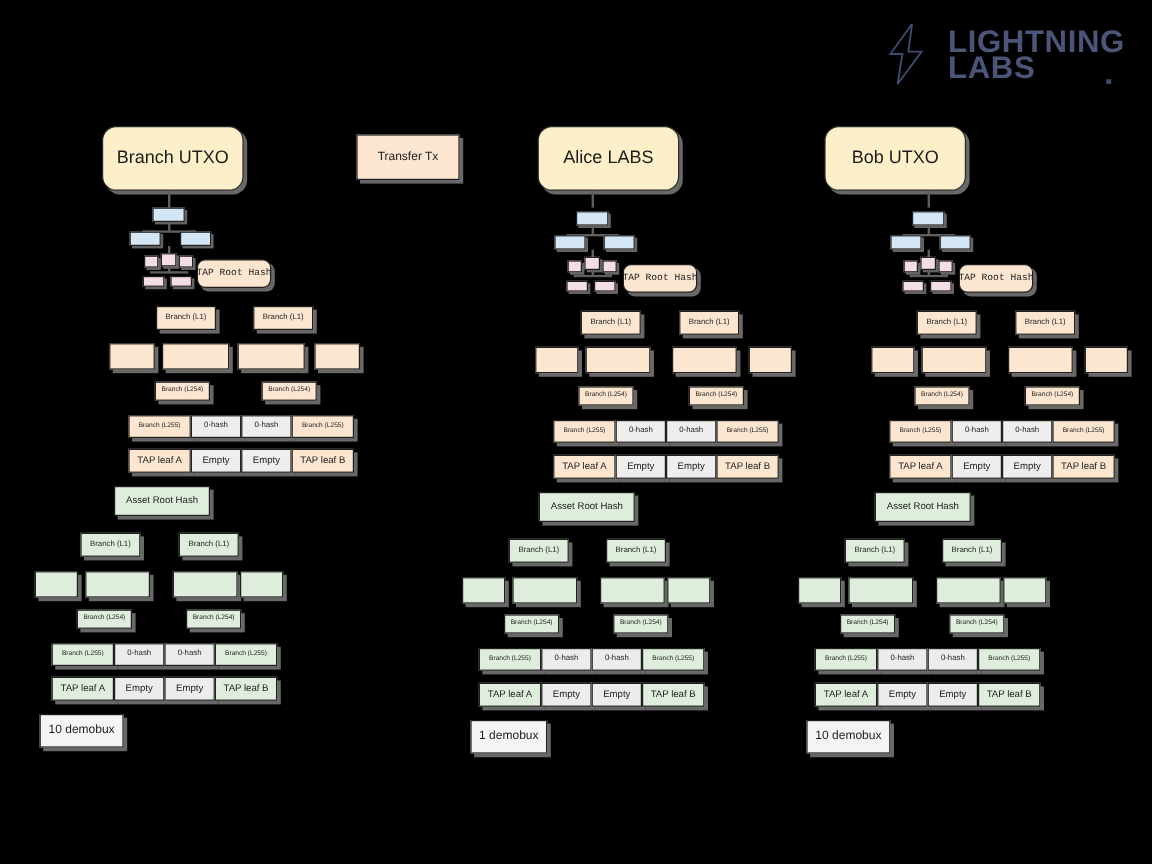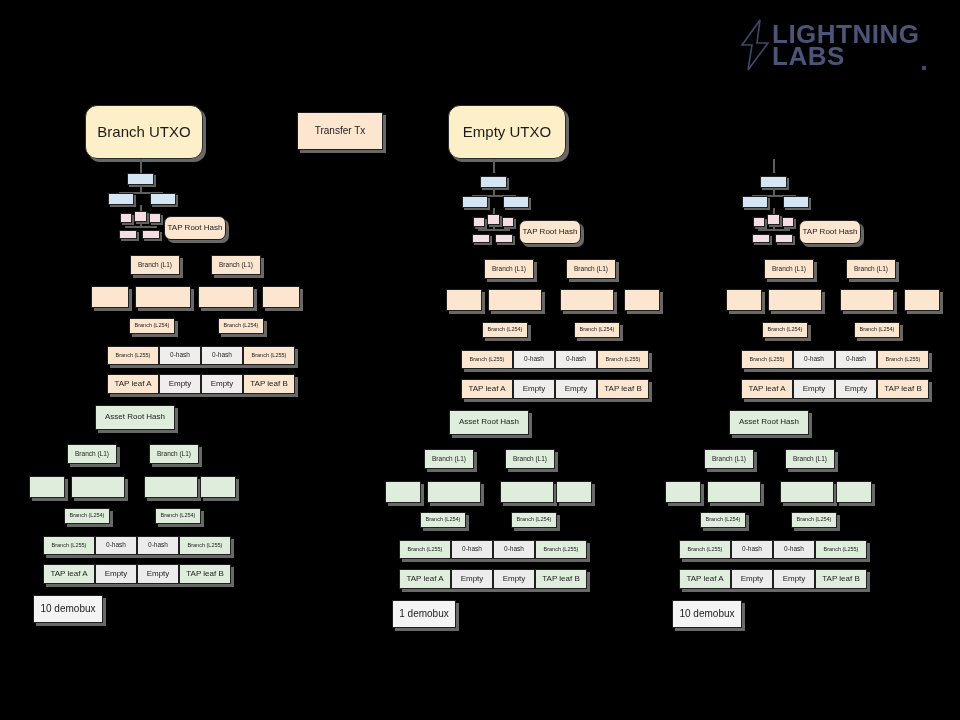--- a/index.html
+++ b/index.html
@@ -15,21 +15,21 @@
     position: relative;
     width: 960px; height: 720px;
     background: #000000;
   }
 
   
   #logo {
     position: absolute;
     left: 738px; top: 14px;
     width: 190px; height: 62px;
-    display: flex; align-items: center; gap: 0;
+    display: flex; align-items: center; gap: 18px;
   }
   #logo .bolt { width: 34px; height: 52px; flex: 0 0 34px; }
   #logo .wordmark {
     display: flex; flex-direction: column;
     line-height: 0.86;
     color: #4a5578;
     font-family: "Liberation Sans", sans-serif;
     font-weight: bold;
     font-size: 26px;
     letter-spacing: 0.5px;
@@ -64,20 +64,21 @@
 
   
   .utxo {
     border-radius: 12px;
     font-size: 15px;
     border: 1px solid #2a2a2a;
   }
   .taproot {
     border-radius: 7px;
     font-size: 8px;
+    font-family: Liberation Mono, monospace;
   }
   .lbl-lg { font-size: 10px; }
   .lbl-md { font-size: 8px; }
   .lbl-sm { font-size: 6.5px; }
   .lbl-xs { font-size: 5.5px; }
   .link {
     position: absolute;
     background: #5e5e5e;
   }
 
@@ -162,21 +163,21 @@
   <div class="node f-green-lt lbl-sm" style="left:137px;top:536px;width:42px;height:19px;">0-hash</div>
   <div class="node f-green lbl-xs" style="left:179px;top:536px;width:52px;height:19px;">Branch (L255)</div>
 
   <div class="node f-green lbl-md" style="left:43px;top:564px;width:52px;height:20px;">TAP leaf A</div>
   <div class="node f-green-lt lbl-md" style="left:95px;top:564px;width:42px;height:20px;">Empty</div>
   <div class="node f-green-lt lbl-md" style="left:137px;top:564px;width:42px;height:20px;">Empty</div>
   <div class="node f-green lbl-md" style="left:179px;top:564px;width:52px;height:20px;">TAP leaf B</div>
 
   <div class="node f-white lbl-lg" style="left:33px;top:595px;width:70px;height:28px;">10 demobux</div>
 
-  <div class="node utxo f-cream" style="left:448px;top:105px;width:118px;height:54px;">Empty UTXO</div>
+  <div class="node utxo f-cream" style="left:448px;top:105px;width:118px;height:54px;">Alice LABS</div>
 
   <div class="link" style="left:493px;top:159px;width:2px;height:14px;"></div>
   <div class="mini f-blue" style="left:480px;top:176px;width:27px;height:12px;"></div>
   <div class="link" style="left:493px;top:188px;width:2px;height:8px;"></div>
   <div class="link" style="left:472px;top:195px;width:44px;height:2px;"></div>
   <div class="mini f-blue" style="left:462px;top:196px;width:26px;height:12px;"></div>
   <div class="mini f-blue" style="left:503px;top:196px;width:26px;height:12px;"></div>
   <div class="link" style="left:493px;top:208px;width:2px;height:9px;"></div>
   <div class="mini f-pink" style="left:487px;top:214px;width:13px;height:11px;"></div>
   <div class="link" style="left:493px;top:225px;width:2px;height:5px;"></div>
@@ -227,20 +228,21 @@
   <div class="node f-green-lt lbl-sm" style="left:493px;top:540px;width:42px;height:19px;">0-hash</div>
   <div class="node f-green lbl-xs" style="left:535px;top:540px;width:52px;height:19px;">Branch (L255)</div>
 
   <div class="node f-green lbl-md" style="left:399px;top:569px;width:52px;height:20px;">TAP leaf A</div>
   <div class="node f-green-lt lbl-md" style="left:451px;top:569px;width:42px;height:20px;">Empty</div>
   <div class="node f-green-lt lbl-md" style="left:493px;top:569px;width:42px;height:20px;">Empty</div>
   <div class="node f-green lbl-md" style="left:535px;top:569px;width:52px;height:20px;">TAP leaf B</div>
 
   <div class="node f-white lbl-lg" style="left:392px;top:600px;width:64px;height:28px;">1 demobux</div>
 
+  <div class="node utxo f-cream" style="left:687px;top:105px;width:118px;height:54px;">Bob UTXO</div>
 
   <div class="link" style="left:773px;top:159px;width:2px;height:14px;"></div>
   <div class="mini f-blue" style="left:760px;top:176px;width:27px;height:12px;"></div>
   <div class="link" style="left:773px;top:188px;width:2px;height:8px;"></div>
   <div class="link" style="left:752px;top:195px;width:44px;height:2px;"></div>
   <div class="mini f-blue" style="left:742px;top:196px;width:26px;height:12px;"></div>
   <div class="mini f-blue" style="left:783px;top:196px;width:26px;height:12px;"></div>
   <div class="link" style="left:773px;top:208px;width:2px;height:9px;"></div>
   <div class="mini f-pink" style="left:767px;top:214px;width:13px;height:11px;"></div>
   <div class="link" style="left:773px;top:225px;width:2px;height:5px;"></div>

